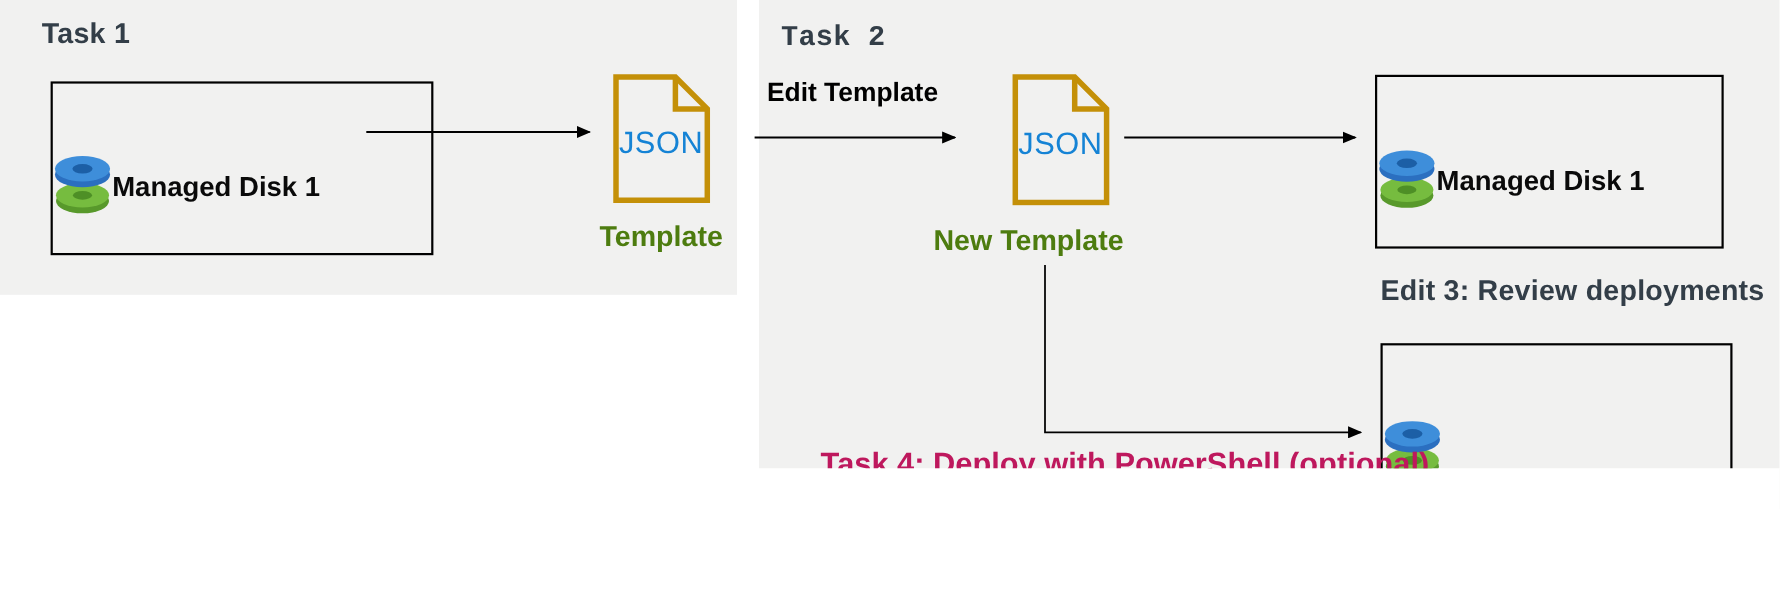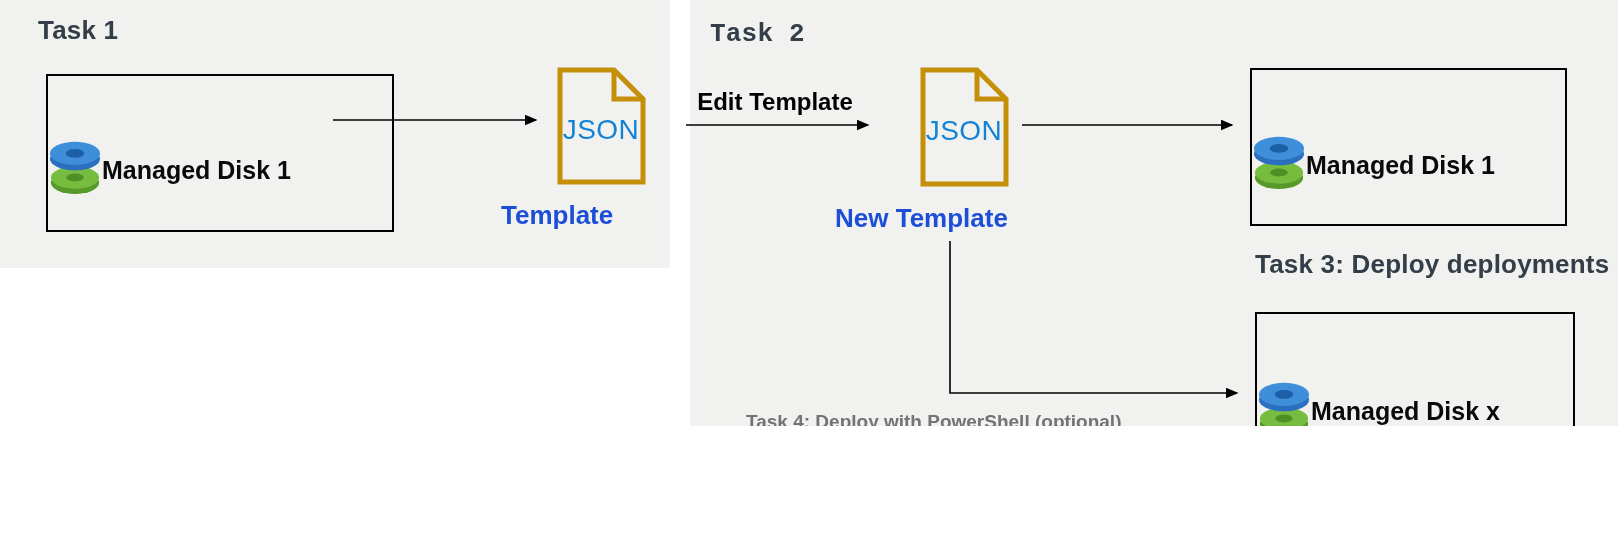--- a/index.html
+++ b/index.html
@@ -36,46 +36,46 @@
   .doc-text{
     position:absolute;left:0;top:0;width:100%;height:100%;
     display:flex;align-items:center;justify-content:center;
     padding-top:8px;box-sizing:border-box;
     font-size:28px;font-weight:400;color:#1583d5;letter-spacing:0.5px;
   }
   .flow-label{
     position:absolute;font-size:24px;font-weight:bold;color:#000000;
     white-space:nowrap;text-align:center;width:200px;
   }
-  .lbl-edit{left:675px;top:88px;}
+  .lbl-edit{left:675px;top:71px;}
   .lbl-deploy{left:1023px;top:80px;}
   .doc-caption{
-    position:absolute;font-size:26px;font-weight:bold;color:#1d4ed8;
-    width:200px;white-space:nowrap;
+    position:absolute;font-size:26px;font-weight:bold;color:#4d7c0f;
+    text-align:center;width:200px;white-space:nowrap;
   }
   .cap-template{left:501px;top:200px;}
   .cap-newtemplate{left:835px;top:203px;}
   .task45{
     position:absolute;left:746px;top:407px;
-    font-size:19px;font-weight:bold;color:#737373;line-height:30px;
+    font-size:28px;font-weight:bold;color:#be185d;line-height:30px;
     white-space:nowrap;
   }
   .arrows{position:absolute;left:0;top:0;width:1618px;height:542px;pointer-events:none;}
 </style>
 </head>
 <body>
 
 <div class="canvas">
 
   <div class="panel panel-left"></div>
   <div class="panel panel-right"></div>
 
   <div class="heading h-task1">Task 1</div>
   <div class="heading h-task2">Task 2</div>
-  <div class="heading h-task3">Task 3: Deploy deployments</div>
+  <div class="heading h-task3">Edit 3: Review deployments</div>
 
   <svg class="arrows" viewBox="0 0 1618 542">
     <defs>
       <marker id="ah" markerWidth="13" markerHeight="11" refX="11.5" refY="5.5" orient="auto" markerUnits="userSpaceOnUse">
         <path d="M0,0 L13,5.5 L0,11 Z" fill="#000000"></path>
       </marker>
     </defs>
     <line x1="333" y1="120" x2="536" y2="120" stroke="#000000" stroke-width="1.6" marker-end="url(#ah)"></line>
     <line x1="686" y1="125" x2="868" y2="125" stroke="#000000" stroke-width="1.6" marker-end="url(#ah)"></line>
     <line x1="1022" y1="125" x2="1232" y2="125" stroke="#000000" stroke-width="1.6" marker-end="url(#ah)"></line>
@@ -129,20 +129,19 @@
 
   <div class="node-box box3">
     <svg class="disk-svg" viewBox="0 0 56 63">
       <ellipse cx="28" cy="50" rx="25" ry="11.5" fill="#58992b"></ellipse>
       <ellipse cx="28" cy="44.5" rx="25" ry="11.5" fill="#76bc3f"></ellipse>
       <ellipse cx="28" cy="44.5" rx="9" ry="4.1" fill="#4e8f26"></ellipse>
       <ellipse cx="28" cy="25" rx="26" ry="12" fill="#2b6fc0"></ellipse>
       <ellipse cx="28" cy="19.5" rx="26" ry="12" fill="#3e8eda"></ellipse>
       <ellipse cx="28" cy="19.5" rx="9.5" ry="4.5" fill="#1c5fa6"></ellipse>
     </svg>
-    <div class="node-label">Managed Disk x</div>
   </div>
 
   <div class="task45">
     <div>Task 4: Deploy with PowerShell (optional)</div>
   </div>
 
 </div>
 
 </body></html>

